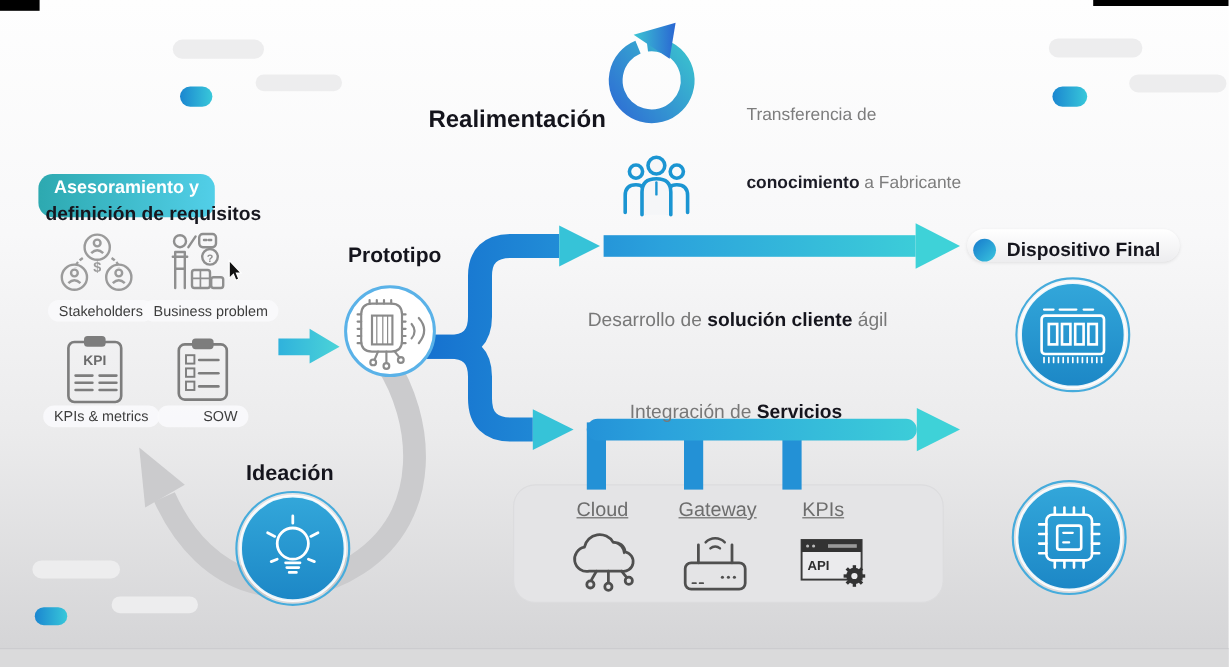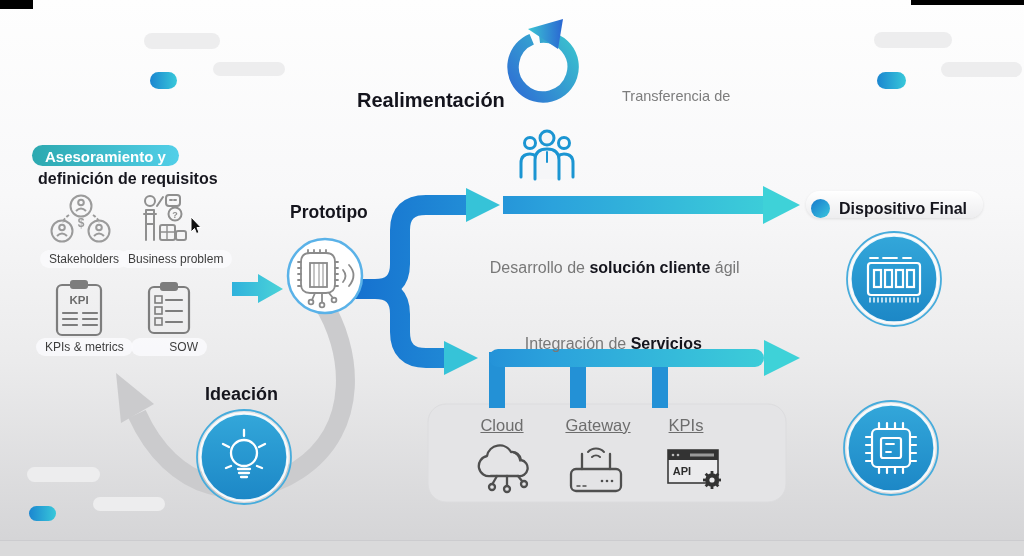--- a/index.html
+++ b/index.html
@@ -12,21 +12,21 @@
   .svg-layer{position:absolute;left:0;top:0;}
   .black-bar{position:absolute;background:#000;}
   .decor{position:absolute;background:#ededee;border-radius:9px;}
   .decor-blue{position:absolute;border-radius:9px;background:linear-gradient(90deg,#1b86d0,#38c8da);}
   .title{font-weight:bold;font-size:20px;color:#14141c;}
   .mixed{font-size:16px;color:#787878;white-space:pre;}
   .mixed b{color:#15151d;}
   .transfer{font-size:14.5px;line-height:19px;color:#7d7d7d;white-space:pre;}
   .transfer b{color:#1c1c26;}
   .badge{
-    height:21px;line-height:23px;padding:0 13px;border-radius:12px;
+    height:36px;line-height:23px;padding:0 13px;border-radius:12px;
     background:linear-gradient(90deg,#2da9b0,#52cfe8);
     color:#fff;font-weight:bold;font-size:15px;
   }
   .subtitle{font-weight:bold;font-size:16px;color:#17171f;}
   .node-label{font-weight:bold;font-size:17.5px;color:#15151d;}
   .tag{
     position:absolute;background:rgba(250,250,252,.9);border-radius:9px;
     font-size:12px;color:#3d3d3d;padding:2px 9px;white-space:nowrap;
   }
   .svc-label{position:absolute;transform:translateX(-50%);font-size:16.5px;color:#6d6d6d;text-decoration:underline;}
@@ -257,20 +257,21 @@
       </g>
     </g>
 
     <polygon points="191,217 191,232 194.5,228.5 196.5,233.5 199,232.5 197,227.5 201,227.5" fill="#111" stroke="#fff" stroke-width="1"></polygon>
   </svg>
 
   <div class="abs title" style="left:357px;top:55px;margin-top:34px;">Realimentación</div>
 
   <div class="abs transfer" style="left:622px;top:49px;">
     <div><span>Transferencia de</span></div>
+    <div><b>conocimiento</b><span> a Fabricante</span></div>
   </div>
 
   <div class="abs badge" style="left:32px;top:145px;">Asesoramiento y</div>
   <div class="abs subtitle" style="left:38px;top:170px;">definición de requisitos</div>
 
   <div class="tag" style="left:40px;top:250px;">Stakeholders</div>
   <div class="tag" style="left:119px;top:250px;">Business problem</div>
   <div class="tag" style="left:36px;top:338px;">KPIs &amp; metrics</div>
   <div class="tag" style="left:131px;top:338px;width:58px;text-align:right;">SOW</div>
 

